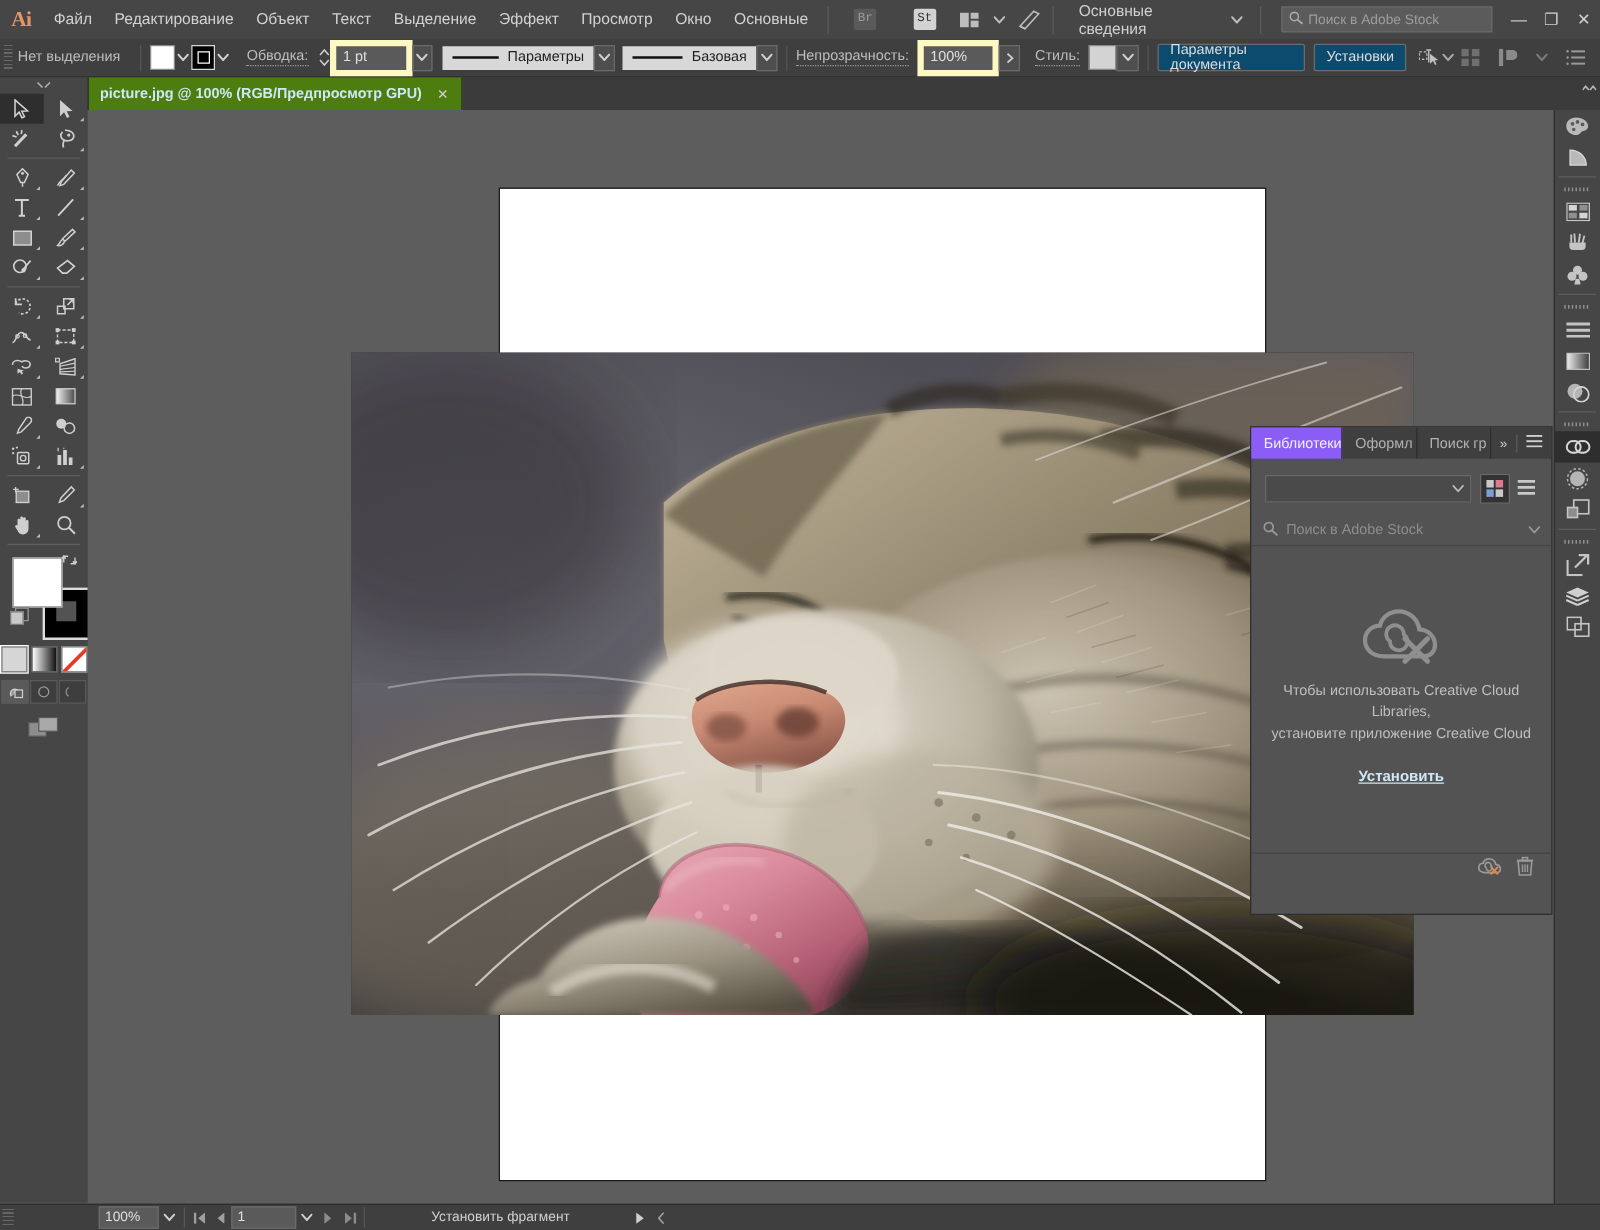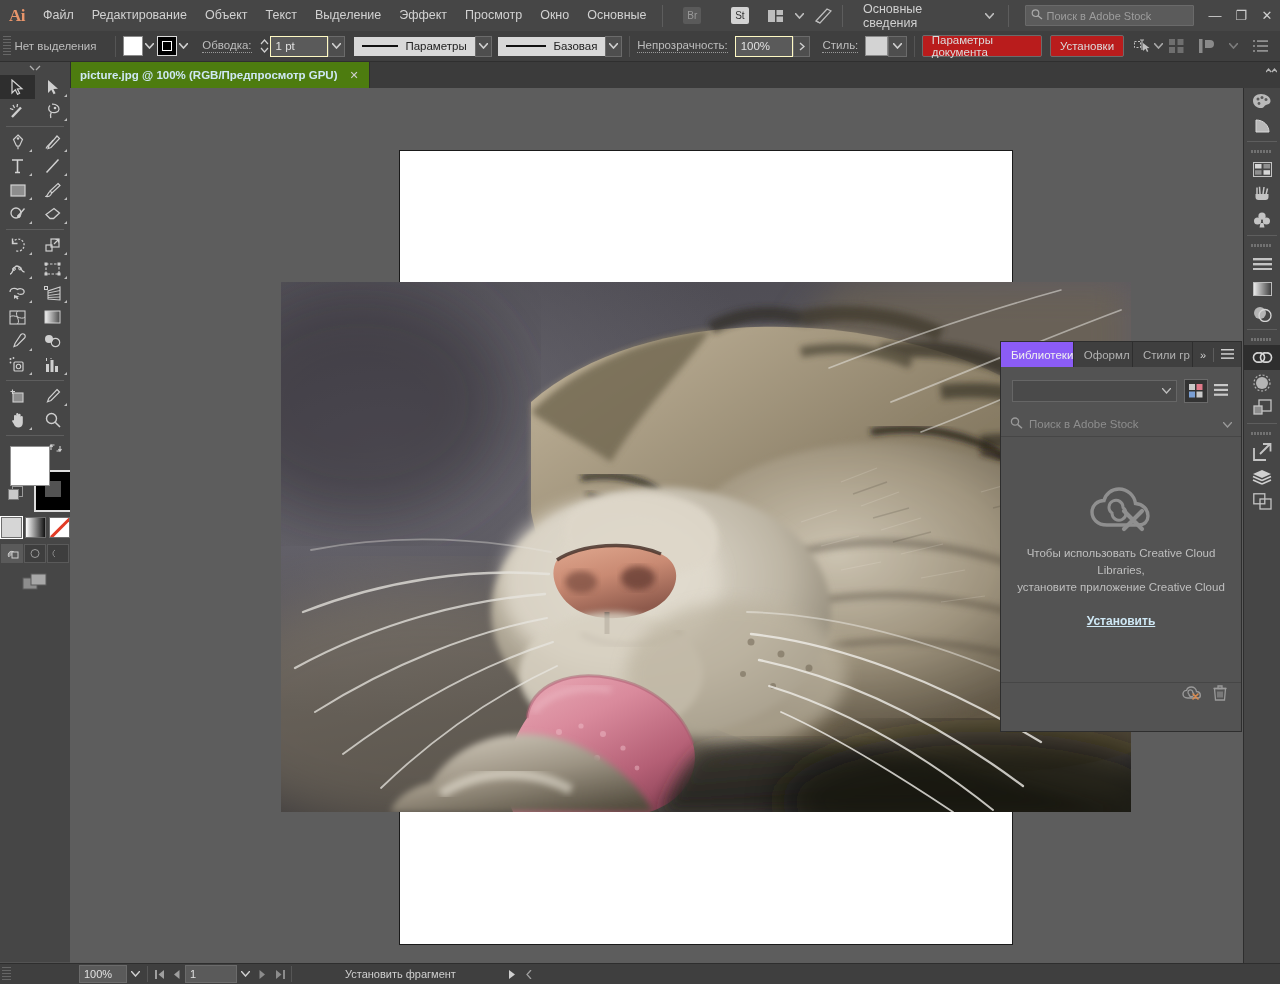--- a/index.html
+++ b/index.html
@@ -13,21 +13,21 @@
   .app{position:relative;width:1280px;height:984px;}
 
   
   .menubar{position:absolute;left:0;top:0;width:1280px;height:31px;background:#464646;
            display:flex;align-items:center;}
   .ai-logo{width:36px;height:31px;display:flex;align-items:center;justify-content:center;
            color:#e8956b;font-size:17px;font-weight:bold;letter-spacing:-.5px;font-family:"Liberation Serif",serif;}
   .menu-item{padding:0 9px;height:31px;line-height:31px;color:#d2d2d2;font-size:12.5px;cursor:default;}
   .mb-sep{width:1px;height:22px;background:#5d5d5d;margin:0 6px;}
   .sq-btn{width:19px;height:17px;border-radius:2px;background:#5a5a5a;color:#9a9a9a;
-          font-size:10px;display:flex;align-items:center;justify-content:center;margin:0 15px;}
+          font-size:10px;display:flex;align-items:center;justify-content:center;margin:0 15px;font-family:Liberation Mono, monospace;}
   .ic-btn{width:26px;height:31px;display:flex;align-items:center;justify-content:center;color:#b0b0b0;}
   .workspace{color:#d0d0d0;font-size:12.5px;padding:0 6px 0 14px;}
   .stock-search{width:170px;height:19px;background:#5b5b5b;border:1px solid #6a6a6a;border-radius:1px;
      display:flex;align-items:center;padding:0 5px;margin:0 8px 0 10px;color:#9d9d9d;font-size:11px;gap:4px;}
   .wbtn{width:28px;height:31px;display:flex;align-items:center;justify-content:center;color:#cfcfcf;font-size:13px;}
 
   
   .controlbar{position:absolute;left:0;top:31px;width:1280px;height:30px;background:#3f3f3f;
               display:flex;align-items:center;border-bottom:1px solid #2f2f2f;}
   .grip{width:9px;height:20px;margin:0 4px 0 3px;
@@ -35,26 +35,26 @@
   .cb-label{color:#bdbdbd;font-size:11.5px;white-space:nowrap;}
   .cb-label.dotted{border-bottom:1px dotted #9a9a9a;padding-bottom:1px;}
   .cb-sep{width:1px;height:21px;background:#555;margin:0 7px;}
   .swatch-fill{width:22px;height:18px;background:#fff;border:1px solid #8a8a8a;}
   .swatch-stroke{width:22px;height:18px;background:#000;border:1px solid #d9d9d9;
         display:flex;align-items:center;justify-content:center;}
   .swatch-stroke i{width:8px;height:8px;border:1.5px solid #fff;background:#000;display:block;}
   .dd{width:16px;height:20px;display:flex;align-items:center;justify-content:center;color:#cfcfcf;font-size:9px;}
   .stepper{display:flex;flex-direction:column;justify-content:center;align-items:center;
            width:12px;height:20px;color:#cfcfcf;font-size:7px;line-height:7px;}
-  .field{height:19px;background:#5a5a5a;border:1px solid #fef9c3;display:flex;align-items:center;
+  .field{height:19px;background:#5a5a5a;border:5px solid #fef9c3;display:flex;align-items:center;
          padding:0 5px;color:#e0e0e0;font-size:11.5px;}
   .combo-light{height:19px;background:#d8d8d8;color:#222;display:flex;align-items:center;
                padding:0 8px;font-size:11.5px;gap:7px;}
   .combo-light .rule{width:40px;height:2px;background:#111;}
-  .btn{height:20px;background:#b91c1c;border:1px solid #6b6b6b;border-radius:2px;color:#dcdcdc;
+  .btn{height:20px;background:#0c4a6e;border:1px solid #6b6b6b;border-radius:2px;color:#dcdcdc;
        display:flex;align-items:center;padding:0 9px;font-size:11.5px;}
 
   
   .tabbar{position:absolute;left:70px;top:62px;width:1210px;height:26px;background:#3b3b3b;}
   .doctab{position:absolute;left:0;top:0;height:26px;background:#4d7c0f;display:flex;align-items:center;
           padding:0 10px;gap:12px;border-right:1px solid #2e2e2e;}
   .doctab .t{color:#cfe8f5;font-size:11.5px;font-weight:bold;}
   .doctab .x{color:#cfcfcf;font-size:11px;}
 
   
@@ -824,21 +824,21 @@
 
   <div class="libpanel">
     <div class="libtabs">
       <div class="libtab active">
         <span>Библиотеки</span>
       </div>
       <div class="libtab" style="max-width:52px;">
         <span>Оформл</span>
       </div>
       <div class="libtab" style="max-width:52px;">
-        <span>Стили гр</span>
+        <span>Поиск гр</span>
       </div>
       <div class="libtab-more">
         <span>»</span>
         <span style="width:1px;height:14px;background:#5d5d5d;display:inline-block;"></span>
         <span>
           <svg width="13" height="10" viewBox="0 0 13 10">
               <rect y="0" width="13" height="1.5" fill="#cfcfcf"></rect>
               <rect y="4.2" width="13" height="1.5" fill="#cfcfcf"></rect>
               <rect y="8.4" width="13" height="1.5" fill="#cfcfcf"></rect>
             </svg>

